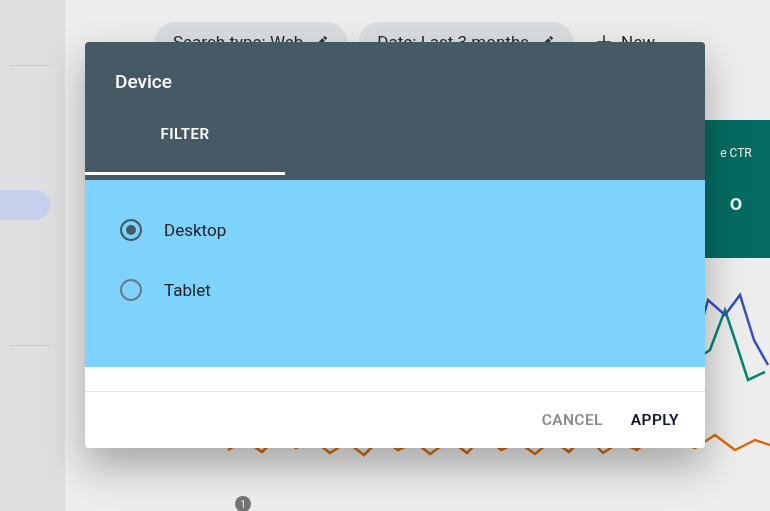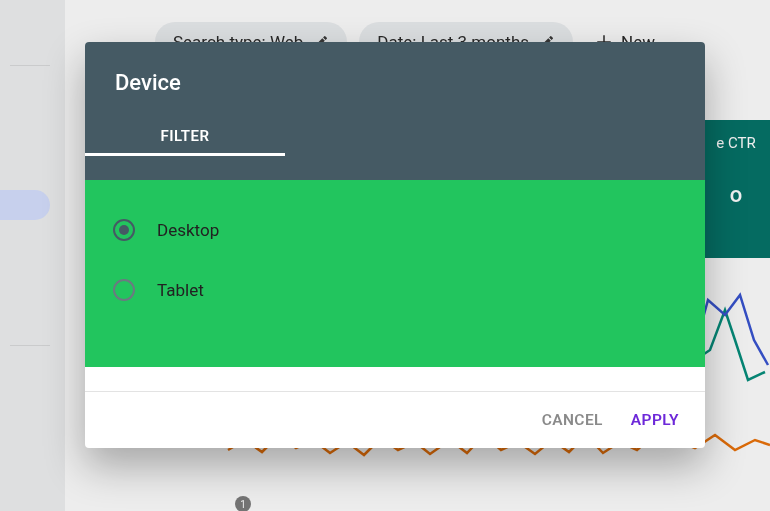--- a/index.html
+++ b/index.html
@@ -11,48 +11,48 @@
   .bg-sidebar-hr1 { position: absolute; left: 10px; top: 65px; width: 40px; height: 1px; background: #d7d8d9; }
   .bg-sidebar-hr2 { position: absolute; left: 10px; top: 345px; width: 40px; height: 1px; background: #d7d8d9; }
   .bg-pill { position: absolute; left: 0; top: 190px; width: 50px; height: 30px; background: #d4defc; border-radius: 0 16px 16px 0; }
   .chips { position: absolute; left: 155px; top: 22px; display: flex; gap: 12px; align-items: center; }
   .chip { background: #e9ecee; border-radius: 20px; padding: 10px 18px; display: flex; align-items: center; gap: 10px; font-size: 17px; color: #2b2b2b; }
   .chip-edit { width: 16px; height: 16px; }
   .chip-add { display: flex; align-items: center; gap: 8px; font-size: 17px; color: #2b2b2b; padding: 8px 10px; }
   .plus-icon { width: 18px; height: 18px; }
 
   .ctr-box { position: absolute; right: 0; top: 120px; width: 68px; height: 138px; background: #067268; color: #fff; display: flex; flex-direction: column; align-items: center; }
-  .ctr-text { font-size: 15px; margin-top: 14px; }
+  .ctr-text { font-size: 12px; margin-top: 26px; }
   .ctr-val { font-size: 22px; margin-top: 30px; font-weight: 500; }
 
   .chart { position: absolute; left: 150px; top: 270px; width: 620px; height: 241px; }
   .legend-dot { position:absolute; left:85px; top:226px; width:16px; height:16px; background:#7c7c7c; color:#fff; font-size:10px; border-radius:50%; display:flex; align-items:center; justify-content:center;}
 
   
   .scrim { position: absolute; inset: 0; background: rgba(0,0,0,0.06); }
 
   
   .modal { position: absolute; left: 85px; top: 42px; width: 620px; height: 406px; background: #fff; border-radius: 4px; box-shadow: 0 18px 40px rgba(0,0,0,0.3); overflow: hidden; display: flex; flex-direction: column; }
   .modal-header { background: #455a64; color: #fff; min-height: 138px; }
-  .modal-title { font-size: 22px; font-weight: 500; padding: 28px 30px 0 30px; }
+  .modal-title { font-size: 19px; font-weight: 500; padding: 28px 30px 0 30px; }
   .modal-tabs { display: flex; margin-top: 32px; }
-  .modal-tab { width: 200px; text-align: center; font-size: 15px; letter-spacing: 0.5px; font-weight: 600; color: #b8c2c7; padding-bottom: 8px;}
+  .modal-tab { width: 200px; text-align: center; font-size: 15px; letter-spacing: 0.5px; font-weight: 600; color: #b8c2c7; padding-bottom: 29px;}
   .modal-tab.active { color: #fff; border-bottom: 3px solid #fff; }
 
-  .modal-body { background: #22c55e; padding: 20px 28px 10px 28px; flex: 1; }
+  .modal-body { background: #7dd3fc; padding: 20px 28px 10px 35px; flex: 1; }
   .radio-row { display: flex; align-items: center; gap: 22px; height: 60px; cursor: pointer;}
   .radio-outer { width: 22px; height: 22px; border-radius: 50%; border: 2.2px solid #455a64; display: flex; align-items: center; justify-content: center; }
   .radio-inner { width: 10px; height: 10px; border-radius: 50%; background: #455a64; }
   .radio-row.unsel .radio-outer { border-color: #6b7a81; }
   .radio-label { font-size: 17px; color: #222; }
 
   .modal-footer { border-top: 1px solid #e3e3e3; display: flex; justify-content: flex-end; align-items: flex-end; gap: 28px; padding: 19px 26px; margin-top: 24px; }
   .btn-text { font-size: 15.5px; font-weight: 600; letter-spacing: 0.4px; cursor: pointer; }
   .btn-cancel { color: #8a8a8a; }
-  .btn-apply { color: #6d28d9; }
+  .btn-apply { color: #0f172a; }
 </style>
 </head>
 <body>
 
 <div class="bg">
   <div class="bg-sidebar">
     <div class="bg-sidebar-hr1"></div>
     <div class="bg-pill"></div>
     <div class="bg-sidebar-hr2"></div>
   </div>

